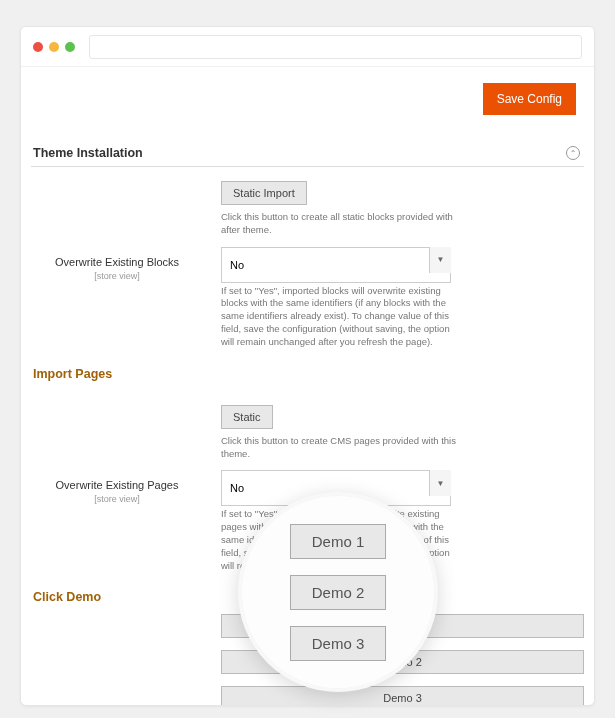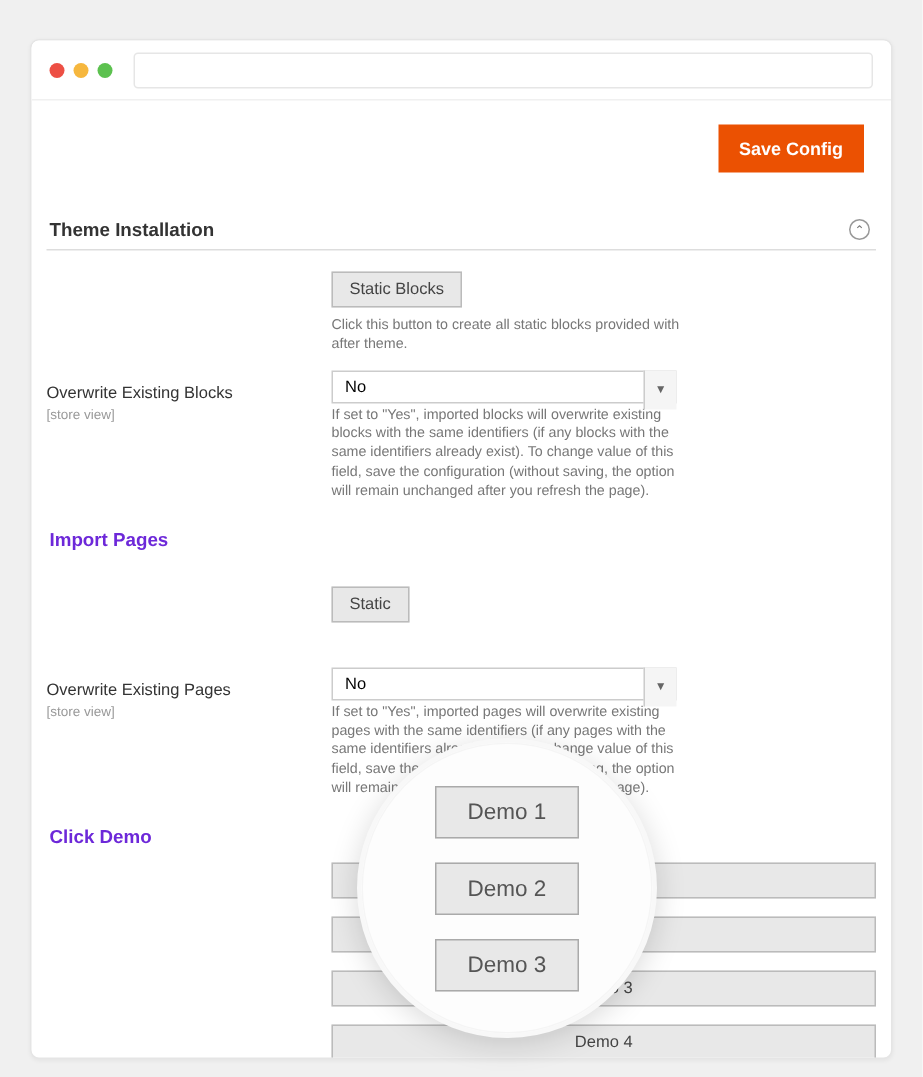--- a/index.html
+++ b/index.html
@@ -5,36 +5,36 @@
 *{box-sizing:border-box;margin:0;padding:0}
 body{font-family:-apple-system,BlinkMacSystemFont,"Segoe UI",Arial,sans-serif;background:#f0f0f0;width:615px;height:718px;overflow:hidden;position:relative}
 .window{background:#fff;border:1px solid #e5e5e5;border-radius:6px;margin:26px 20px 0;height:680px;box-shadow:0 1px 3px rgba(0,0,0,0.05);overflow:hidden;position:relative}
 .titlebar{height:40px;background:#fff;border-bottom:1px solid #f0f0f0;display:flex;align-items:center;padding:0 12px}
 .dots{display:flex;gap:6px}
 .dot{width:10px;height:10px;border-radius:50%}
 .d-r{background:#ed4f44}.d-y{background:#f6b73e}.d-g{background:#5cc14f}
 .addr{flex:1;height:24px;background:#fff;border:1px solid #e6e6e6;border-radius:3px;margin-left:14px}
 .content{padding:8px 10px 0;position:relative}
 .topbar{display:flex;justify-content:flex-end;padding:8px 8px 18px;border-bottom:1px solid #fff}
-.save{background:#eb5102;color:#fff;border:none;padding:9px 14px;font-size:12px;font-weight:700;cursor:pointer}
+.save{background:#eb5102;color:#fff;border:none;padding:9px 14px;font-size:12px;font-weight:400;cursor:pointer}
 .section-h{display:flex;justify-content:space-between;align-items:flex-start;border-bottom:1px solid #ddd;padding:6px 4px 6px 2px;margin-top:6px}
 .section-h h2{font-size:12.5px;font-weight:700;color:#333}
 .collapse{width:14px;height:14px;border:1px solid #999;border-radius:50%;display:flex;align-items:center;justify-content:center;font-size:8px;color:#777;cursor:pointer}
 .section{padding-top:14px}
 .row{display:flex;margin-bottom:4px}
-.lbl{width:190px;text-align:left;padding-right:18px;padding-top:5px}
+.lbl{width:190px;text-align:center;padding-right:18px;padding-top:5px}
 .lbl .main{font-size:11px;color:#333}
 .lbl .scope{font-size:9px;color:#999;display:block;margin-top:1px}
 .val{width:240px}
 .btn{background:#e8e8e8;border:1px solid #bbb;padding:5px 11px;font-size:11px;color:#444;cursor:pointer;margin-bottom:4px}
 .hint{font-size:9.5px;color:#777;line-height:1.35;margin-top:2px}
 .sel-wrap{position:relative;width:230px}
-.sel{width:100%;height:22px;border:1px solid #ccc;background:#fff;font-size:11px;padding:0 8px;appearance:none;cursor:pointer}
+.sel{width:100%;height:36px;border:1px solid #ccc;background:#fff;font-size:11px;padding:0 8px;appearance:none;cursor:pointer}
 .sel-btn{position:absolute;right:0;top:0;width:22px;height:26px;border-left:1px solid #ccc;background:#f5f5f5;display:flex;align-items:center;justify-content:center;font-size:8px;color:#666;pointer-events:none}
-.sub-h{font-size:12.5px;font-weight:700;color:#6d28d9;padding:14px 2px 10px}
+.sub-h{font-size:12.5px;font-weight:700;color:#a16207;padding:14px 2px 10px}
 .demo-col{display:flex;flex-direction:column;gap:8px;padding-left:190px}
 .zoom{position:absolute;width:200px;height:200px;border-radius:50%;background:#fdfdfd;border:3px solid #f8f8f8;box-shadow:0 4px 20px rgba(0,0,0,0.15),inset 0 0 0 1px rgba(0,0,0,0.03);left:238px;top:492px;display:flex;flex-direction:column;align-items:center;justify-content:center;gap:16px}
 .zoom .zbtn{background:#e8e8e8;border:1px solid #aaa;padding:8px 20px;font-size:15px;color:#555;cursor:pointer;min-width:96px;text-align:center}
 </style>
 </head>
 <body>
 
 <div class="window">
   <div class="titlebar">
     <div class="dots">
@@ -52,21 +52,21 @@
 
     <div class="section-h">
       <h2>Theme Installation</h2>
       <div class="collapse">⌃</div>
     </div>
 
     <div class="section">
       <div class="row">
         <div class="lbl"></div>
         <div class="val">
-          <button class="btn">Static Blocks</button>
+          <button class="btn">Static Import</button>
           <div class="hint">Click this button to create all static blocks provided with after theme.</div>
         </div>
       </div>
       <div class="row" style="margin-top:10px">
         <div class="lbl">
           <span class="main">Overwrite Existing Blocks</span>
           <span class="scope">[store view]</span>
         </div>
         <div class="val">
           <div class="sel-wrap">
@@ -77,23 +77,24 @@
         </div>
       </div>
     </div>
 
     <div class="sub-h">Import Pages</div>
     <div class="section">
       <div class="row">
         <div class="lbl"></div>
         <div class="val">
           <button class="btn">Static</button>
+          <div class="hint">Click this button to create CMS pages provided with this theme.</div>
         </div>
       </div>
-      <div class="row" style="margin-top:26px">
+      <div class="row" style="margin-top:10px">
         <div class="lbl">
           <span class="main">Overwrite Existing Pages</span>
           <span class="scope">[store view]</span>
         </div>
         <div class="val">
           <div class="sel-wrap">
             <select class="sel"><option>No</option></select>
             <div class="sel-btn">▼</div>
           </div>
           <div class="hint">If set to "Yes", imported pages will overwrite existing pages with the same identifiers (if any pages with the same identifiers already exist). To change value of this field, save the configuration (without saving, the option will remain unchanged after you refresh the page).</div>

